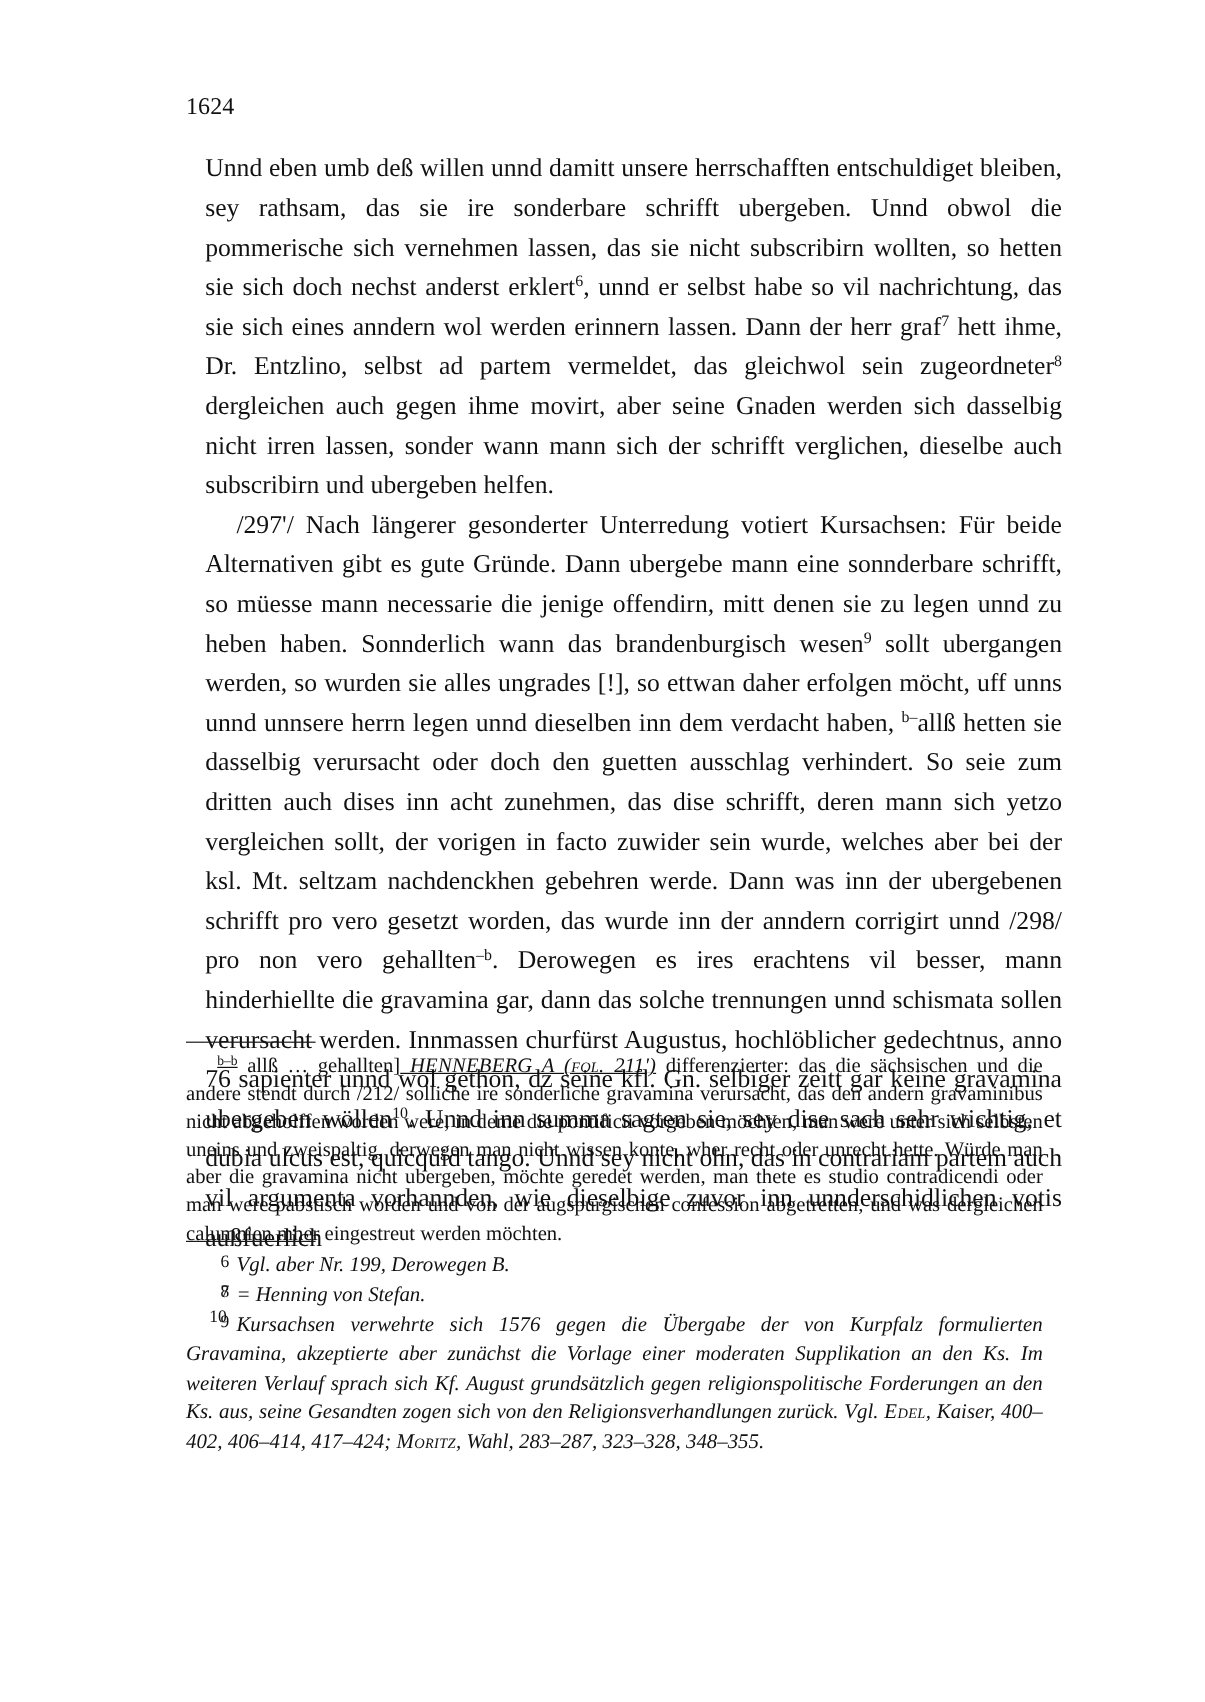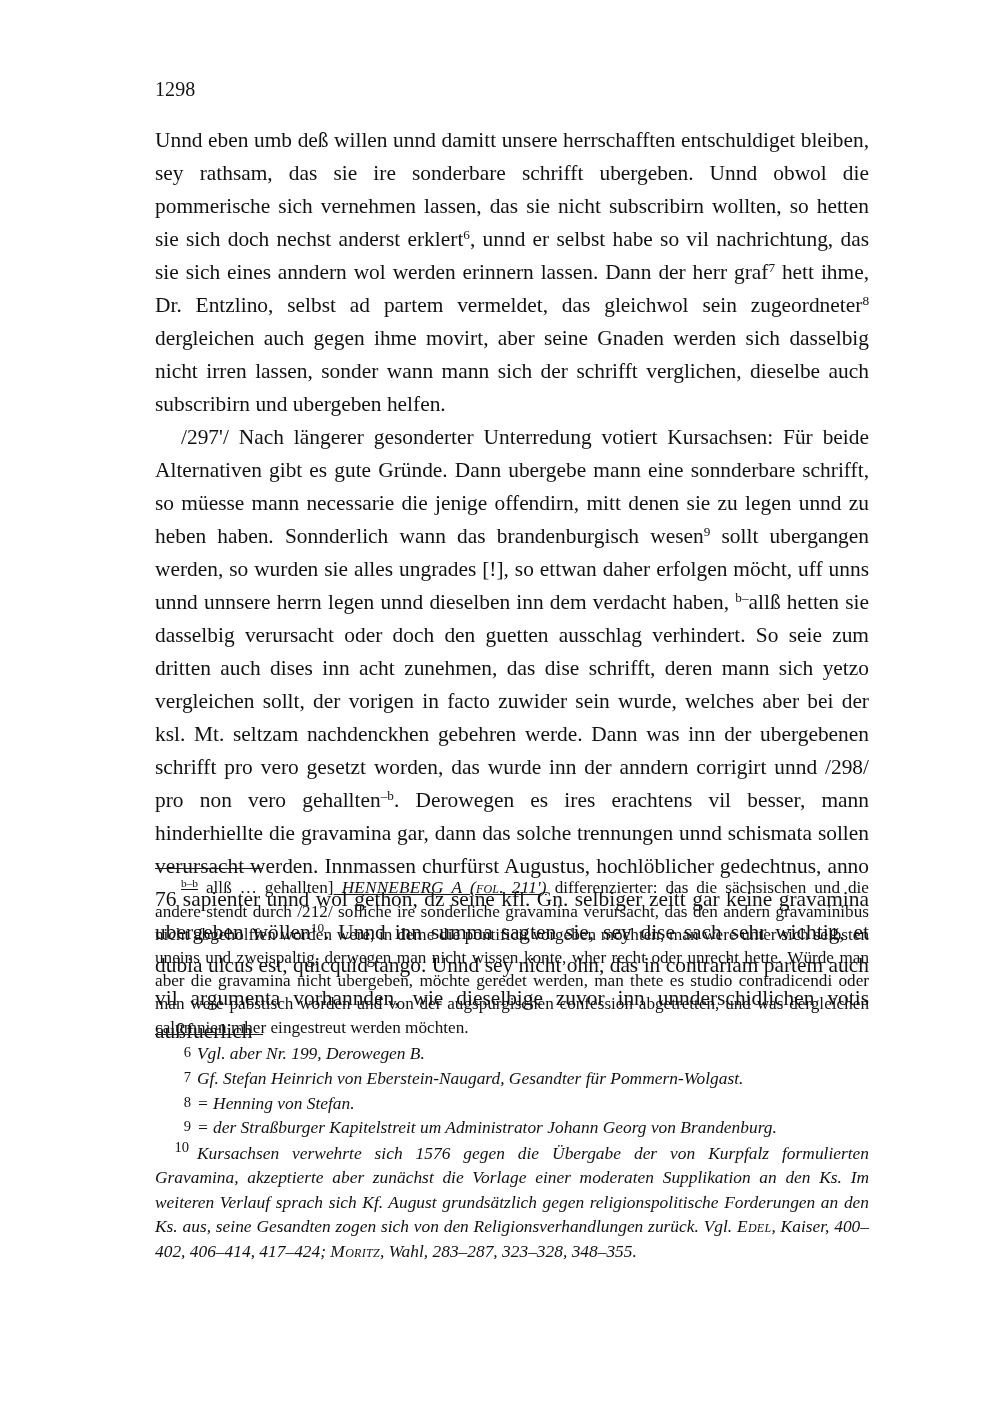--- a/index.html
+++ b/index.html
@@ -40,21 +40,21 @@
     font-size: 20px;
   }
   .head-title {
     flex: 1 1 auto;
     font-size: 18.5px;
   }
 
   
   .body-block {
     position: absolute;
-    left: 155px;
+    left: 171px;
     top: 124px;
     width: 714px;
   }
   .para {
     margin: 0;
     font-size: 21.4px;
     line-height: 33.0px;
     text-align: justify;
     text-justify: inter-word;
     hyphens: none;
@@ -160,44 +160,44 @@
     vertical-align: super;
     line-height: 1;
   }
 </style>
 </head>
 <body>
 
 <div class="page">
 
   <div class="running-head">
-    <span class="folio">1298</span>
+    <span class="folio">1624</span>
   </div>
 
   <div class="body-block">
 
     <p class="para"><span>Unnd eben umb deß willen unnd damitt unsere herrschafften entschuldiget bleiben, sey rathsam, das sie ire sonderbare schrifft ubergeben. Unnd obwol die pommerische sich vernehmen lassen, das sie nicht subscribirn wollten, so hetten sie sich doch nechst anderst erklert</span><sup>6</sup><span>, unnd er selbst habe so vil nachrichtung, das sie sich eines anndern wol werden erinnern lassen. Dann der herr graf</span><sup>7</sup><span> hett ihme, Dr. Entzlino, selbst ad partem vermeldet, das gleichwol sein zugeordneter</span><sup>8</sup><span> dergleichen auch gegen ihme movirt, aber seine Gnaden werden sich dasselbig nicht irren lassen, sonder wann mann sich der schrifft verglichen, dieselbe auch subscribirn und ubergeben helfen.</span></p>
 
     <p class="para indent"><span class="it">/297'/</span><span class="it"> Nach längerer gesonderter Unterredung votiert Kursachsen: Für beide Alternativen gibt es gute Gründe.</span><span> Dann ubergebe mann eine sonnderbare schrifft, so müesse mann necessarie die jenige offendirn, mitt denen sie zu legen unnd zu heben haben. Sonnderlich wann das brandenburgisch wesen</span><sup>9</sup><span> sollt ubergangen werden, so wurden sie alles ungrades </span><span class="it">[!]</span><span>, so ettwan daher erfolgen möcht, uff unns unnd unnsere herrn legen unnd dieselben inn dem verdacht haben, </span><sup>b–</sup><span>allß hetten sie dasselbig verursacht oder doch den guetten ausschlag verhindert. So seie zum dritten auch dises inn acht zunehmen, das dise schrifft, deren mann sich yetzo vergleichen sollt, der vorigen in facto zuwider sein wurde, welches aber bei der ksl. Mt. seltzam nachdenckhen gebehren werde. Dann was inn der ubergebenen schrifft pro vero gesetzt worden, das wurde inn der anndern corrigirt unnd /298/ pro non vero gehallten</span><sup class="post">–b</sup><span>. Derowegen es ires erachtens vil besser, mann hinderhiellte die gravamina gar, dann das solche trennungen unnd schismata sollen verursacht werden. Innmassen churfürst Augustus, hochlöblicher gedechtnus, anno 76 sapienter unnd wol gethon, dz seine kfl. Gn. selbiger zeitt gar keine gravamina ubergeben wöllen</span><sup>10</sup><span>. Unnd inn summa sagten sie, sey dise sach sehr wichtig, et dubia ulcus est, quicquid tango. Unnd sey nicht ohn, das in contrariam partem auch vil argumenta vorhannden, wie dieselbige zuvor inn unnderschidlichen votis außfuerlich</span></p>
 
   </div>
 
   <div class="apparatus">
     <div class="rule"></div>
     <p class="app-text"><sup>b–b</sup><span> allß … gehallten</span><span class="it">]</span><span class="smallcaps"> HENNEBERG A (fol. 211')</span><span class="it"> differenzierter:</span><span> das die sächsischen und die andere stendt durch /212/ solliche ire sonderliche gravamina verursacht, das den andern gravaminibus nicht abgeholffen worden were, in deme die pontificii vorgeben möchten, man were unter sich selbsten uneins und zweispaltig, derwegen man nicht wissen konte, wher recht oder unrecht hette. Würde man aber die gravamina nicht ubergeben, möchte geredet werden, man thete es studio contradicendi oder man were pabstisch worden und von der augspurgischen confession abgetretten, und was dergleichen calumnien mher eingestreut werden möchten.</span></p>
   </div>
 
   <div class="footnotes">
     <div class="fn-rule"></div>
 
     <p class="fn"><span class="fn-num">6</span><span>Vgl. aber Nr. 199, Derowegen B.</span></p>
 
-    <p class="fn"><span class="fn-num">7</span><span>Gf. Stefan Heinrich von Eberstein-Naugard, Gesandter für Pommern-Wolgast.</span></p>
+    <p class="fn"><span class="fn-num">7</span></p>
 
     <p class="fn"><span class="fn-num">8</span><span>= Henning von Stefan.</span></p>
 
-    <p class="fn"><span class="fn-num">9</span><span>= der Straßburger Kapitelstreit um Administrator Johann Georg von Brandenburg.</span></p>
+    <p class="fn"><span class="fn-num">9</span></p>
 
     <p class="fn-hang"><span class="lead">10</span><span>Kursachsen verwehrte sich 1576 gegen die Übergabe der von Kurpfalz formulierten Gravamina, akzeptierte aber zunächst die Vorlage einer moderaten Supplikation an den Ks. Im weiteren Verlauf sprach sich Kf. August grundsätzlich gegen religionspolitische Forderungen an den Ks. aus, seine Gesandten zogen sich von den Religionsverhandlungen zurück. Vgl. </span><span class="sc-upright">Edel</span><span>, Kaiser, 400–402, 406–414, 417–424; </span><span class="sc-upright">Moritz</span><span>, Wahl, 283–287, 323–328, 348–355.</span></p>
 
   </div>
 
 </div>
 
 </body></html>

